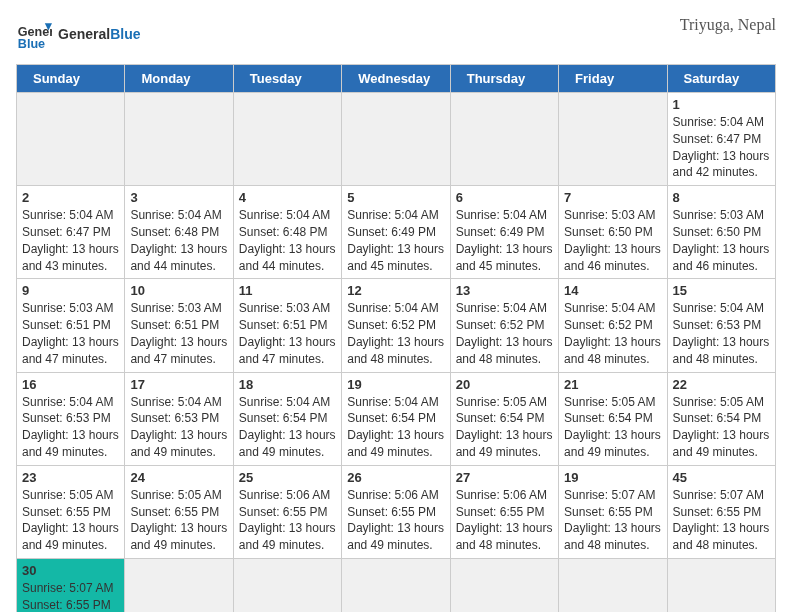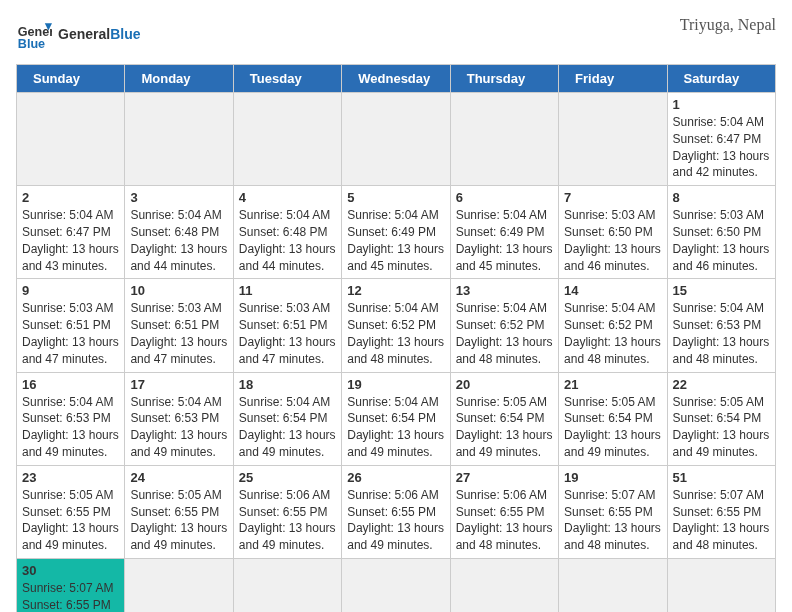--- a/index.html
+++ b/index.html
@@ -329,21 +329,21 @@
 and 48 minutes.</div>
         </td>
         <td>
           <div class="day-num">19</div>
           <div class="day-info" style="white-space: pre-line;">Sunrise: 5:07 AM
 Sunset: 6:55 PM
 Daylight: 13 hours
 and 48 minutes.</div>
         </td>
         <td>
-          <div class="day-num">51</div>
+          <div class="day-num">45</div>
           <div class="day-info" style="white-space: pre-line;">Sunrise: 5:07 AM
 Sunset: 6:55 PM
 Daylight: 13 hours
 and 48 minutes.</div>
         </td>
       </tr>
       <tr class="last-row">
         <td class="has-data">
           <div class="day-num">30</div>
           <div class="day-info" style="white-space: pre-line;">Sunrise: 5:07 AM

